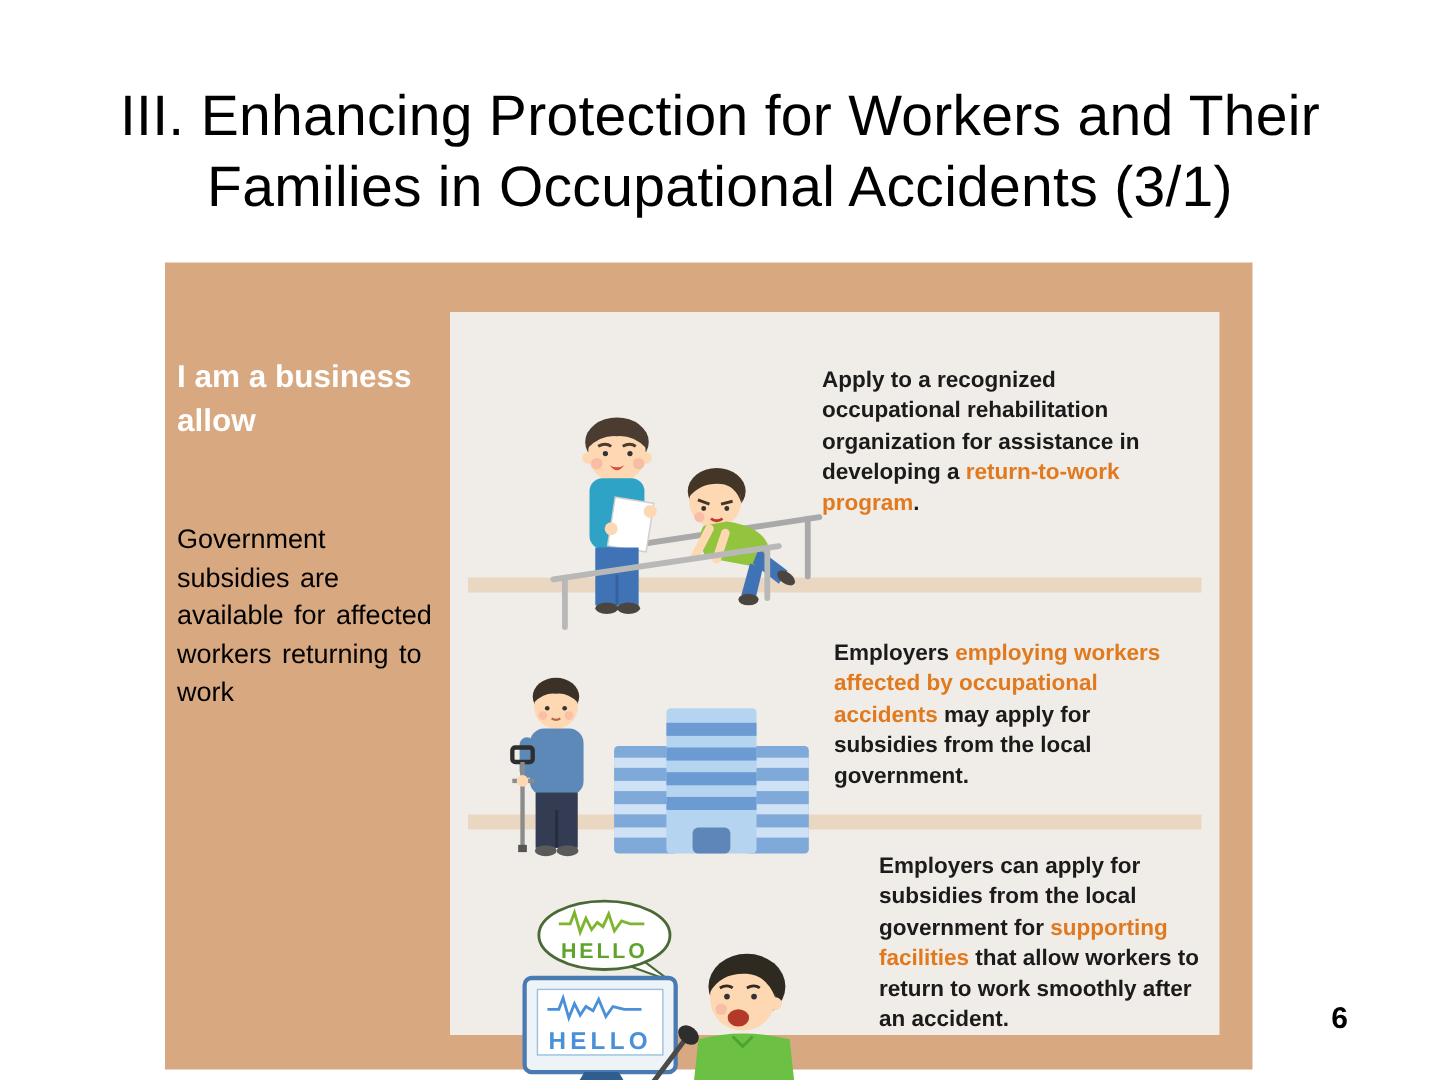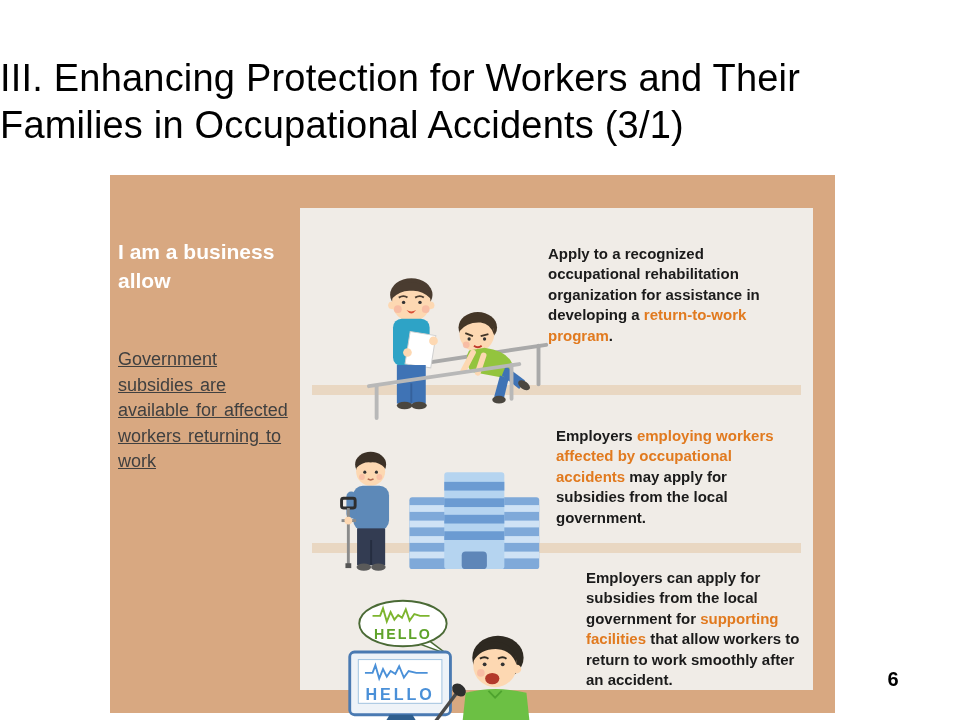--- a/index.html
+++ b/index.html
@@ -1,24 +1,24 @@
 <!DOCTYPE html>
 <html><head>
 <meta charset="utf-8">
 <style>
   html,body{margin:0;padding:0;background:#ffffff;}
   .slide{position:relative;width:960px;height:720px;background:#ffffff;overflow:hidden;
          font-family:"Liberation Sans",sans-serif;}
-  .title{position:absolute;top:30px;left:0;width:960px;text-align:left;
+  .title{position:absolute;top:30px;left:0;width:960px;text-align:center;
          font-size:38px;line-height:1.23;color:#000;font-weight:400;letter-spacing:0.2px;}
   .tan-panel{position:absolute;left:110px;top:175px;width:725px;height:538px;background:#d8a881;}
   .left-heading{position:absolute;left:8px;top:62px;width:190px;color:#ffffff;
                 font-size:21px;font-weight:700;line-height:1.4;}
-  .left-body{position:absolute;left:8px;top:172px;width:180px;color:#404040;
-             font-size:18px;line-height:1.42;word-spacing:2px;text-decoration:underline;}
+  .left-body{position:absolute;left:8px;top:172px;width:180px;color:#000000;
+             font-size:18px;line-height:1.42;word-spacing:2px;}
   .inner-panel{position:absolute;left:190px;top:33px;width:513px;height:482px;background:#f0ece7;
                display:flex;flex-direction:column;}
   .row{display:flex;}
   .row-1{height:177px;}
   .row-2{height:148px;}
   .row-3{height:137px;}
   .divider{height:10px;margin:0 12px;background:#e9d7c2;}
   .illus{width:248px;flex:0 0 248px;position:relative;margin-top:40px;}
   .illus svg{position:absolute;}
   .row-1 .illus svg{left:40px;top:10px;}

